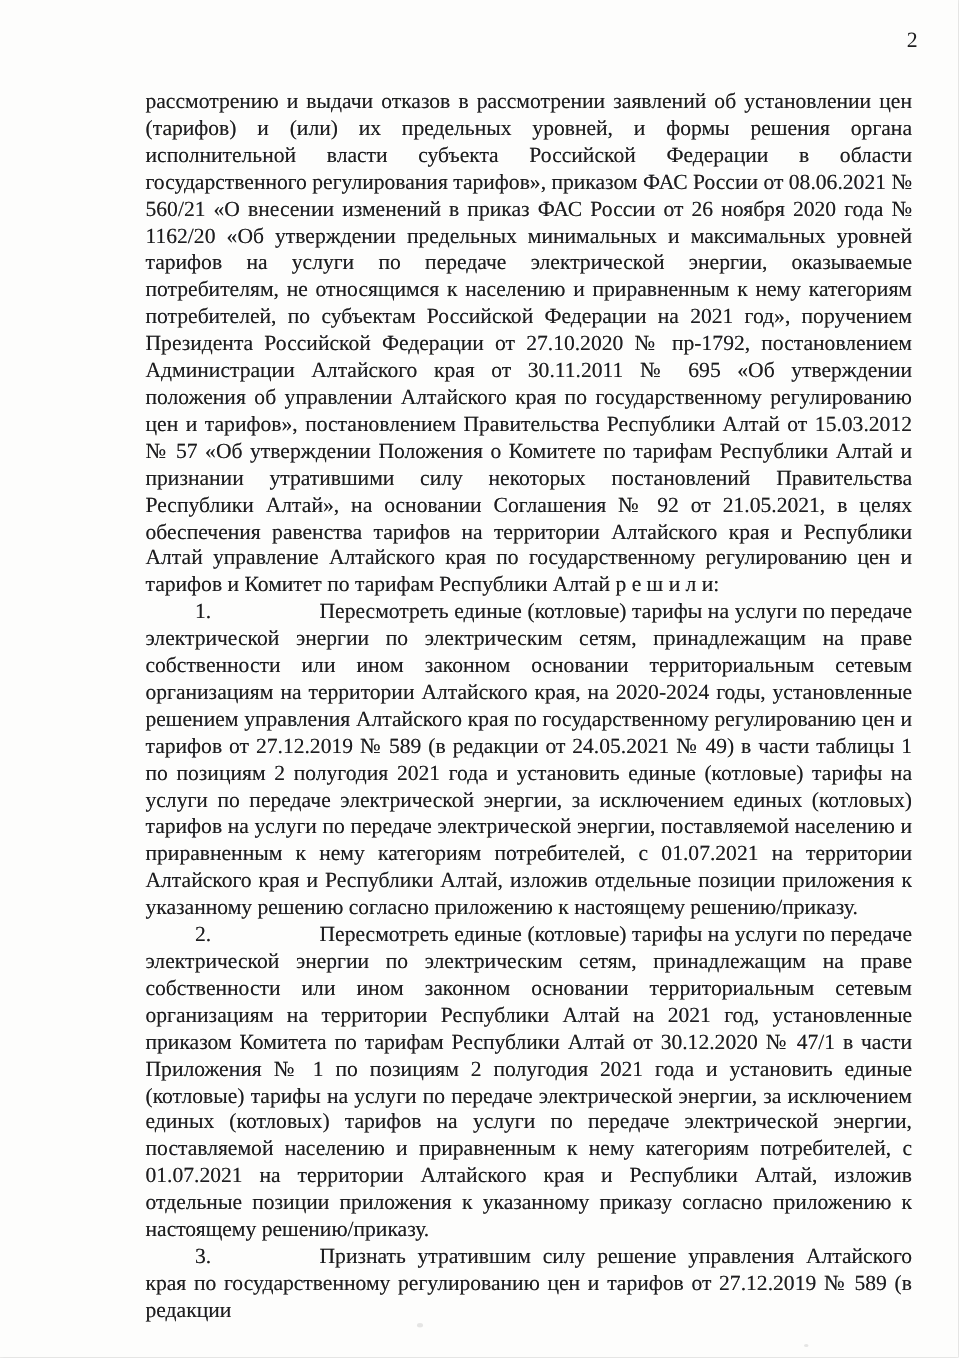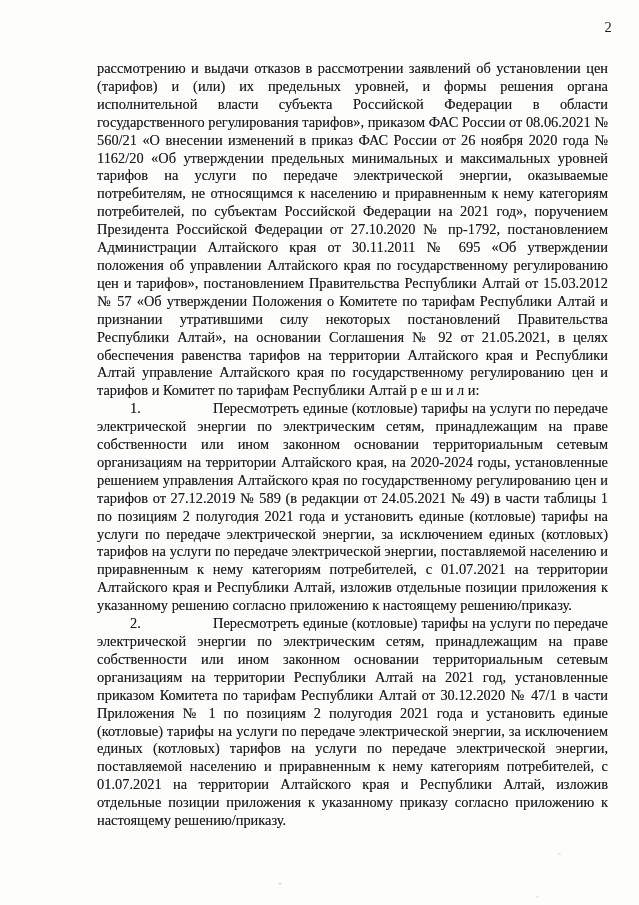--- a/index.html
+++ b/index.html
@@ -68,20 +68,21 @@
   <div class="page-number">2</div>
 
   <div class="doc-body">
 
     <p class="para">рассмотрению и выдачи отказов в рассмотрении заявлений об установлении цен (тарифов) и (или) их предельных уровней, и формы решения органа исполнительной власти субъекта Российской Федерации в области государственного регулирования тарифов», приказом ФАС России от 08.06.2021 № 560/21 «О внесении изменений в приказ ФАС России от 26 ноября 2020 года № 1162/20 «Об утверждении предельных минимальных и максимальных уровней тарифов на услуги по передаче электрической энергии, оказываемые потребителям, не относящимся к населению и приравненным к нему категориям потребителей, по субъектам Российской Федерации на 2021 год», поручением Президента Российской Федерации от 27.10.2020 № пр-1792, постановлением Администрации Алтайского края от 30.11.2011 № 695 «Об утверждении положения об управлении Алтайского края по государственному регулированию цен и тарифов», постановлением Правительства Республики Алтай от 15.03.2012 № 57 «Об утверждении Положения о Комитете по тарифам Республики Алтай и признании утратившими силу некоторых постановлений Правительства Республики Алтай», на основании Соглашения № 92 от 21.05.2021, в целях обеспечения равенства тарифов на территории Алтайского края и Республики Алтай управление Алтайского края по государственному регулированию цен и тарифов и Комитет по тарифам Республики Алтай р е ш и л и:</p>
 
     <p class="para numbered"><span class="item-num">1.</span><span>Пересмотреть единые (котловые) тарифы на услуги по передаче электрической энергии по электрическим сетям, принадлежащим на праве собственности или ином законном основании территориальным сетевым организациям на территории Алтайского края, на 2020-2024 годы, установленные решением управления Алтайского края по государственному регулированию цен и тарифов от 27.12.2019 № 589 (в редакции от 24.05.2021 № 49) в части таблицы 1 по позициям 2 полугодия 2021 года и установить единые (котловые) тарифы на услуги по передаче электрической энергии, за исключением единых (котловых) тарифов на услуги по передаче электрической энергии, поставляемой населению и приравненным к нему категориям потребителей, с 01.07.2021 на территории Алтайского края и Республики Алтай, изложив отдельные позиции приложения к указанному решению согласно приложению к настоящему решению/приказу.</span></p>
 
     <p class="para numbered"><span class="item-num">2.</span><span>Пересмотреть единые (котловые) тарифы на услуги по передаче электрической энергии по электрическим сетям, принадлежащим на праве собственности или ином законном основании территориальным сетевым организациям на территории Республики Алтай на 2021 год, установленные приказом Комитета по тарифам Республики Алтай от 30.12.2020 № 47/1 в части Приложения № 1 по позициям 2 полугодия 2021 года и установить единые (котловые) тарифы на услуги по передаче электрической энергии, за исключением единых (котловых) тарифов на услуги по передаче электрической энергии, поставляемой населению и приравненным к нему категориям потребителей, с 01.07.2021 на территории Алтайского края и Республики Алтай, изложив отдельные позиции приложения к указанному приказу согласно приложению к настоящему решению/приказу.</span></p>
 
+    <p class="para numbered"><span class="item-num">3.</span><span>Признать утратившим силу решение управления Алтайского края по государственному регулированию цен и тарифов от 27.12.2019 № 589 (в редакции</span></p>
 
   </div>
 
   <div class="speckle sp1"></div>
   <div class="speckle sp2"></div>
   <div class="speckle sp3"></div>
 
 </div>
 
 </body></html>

